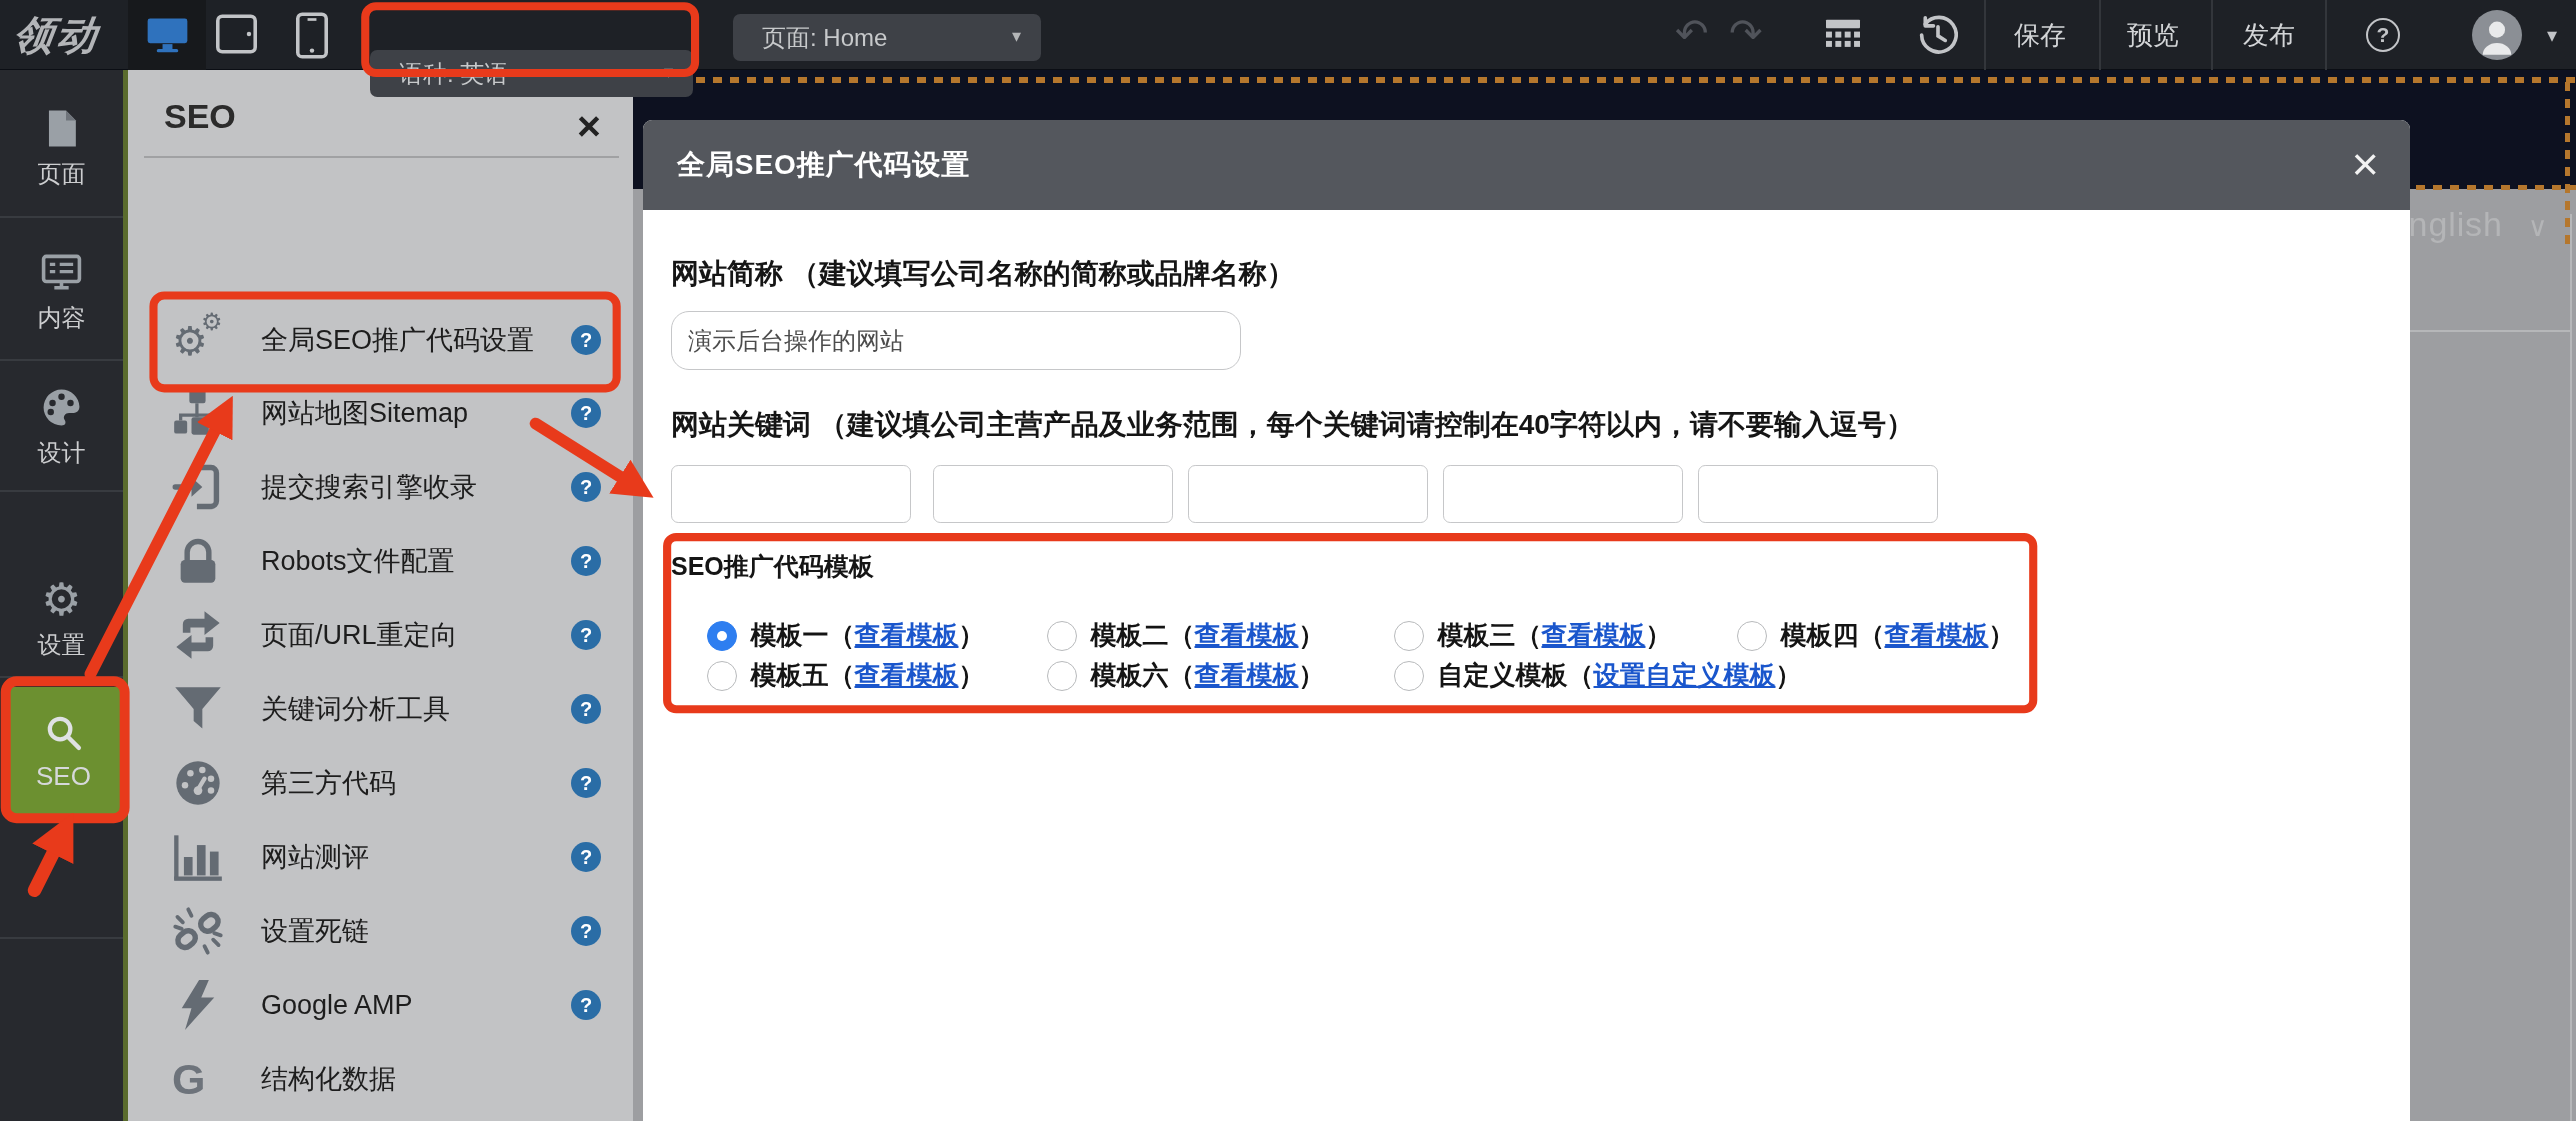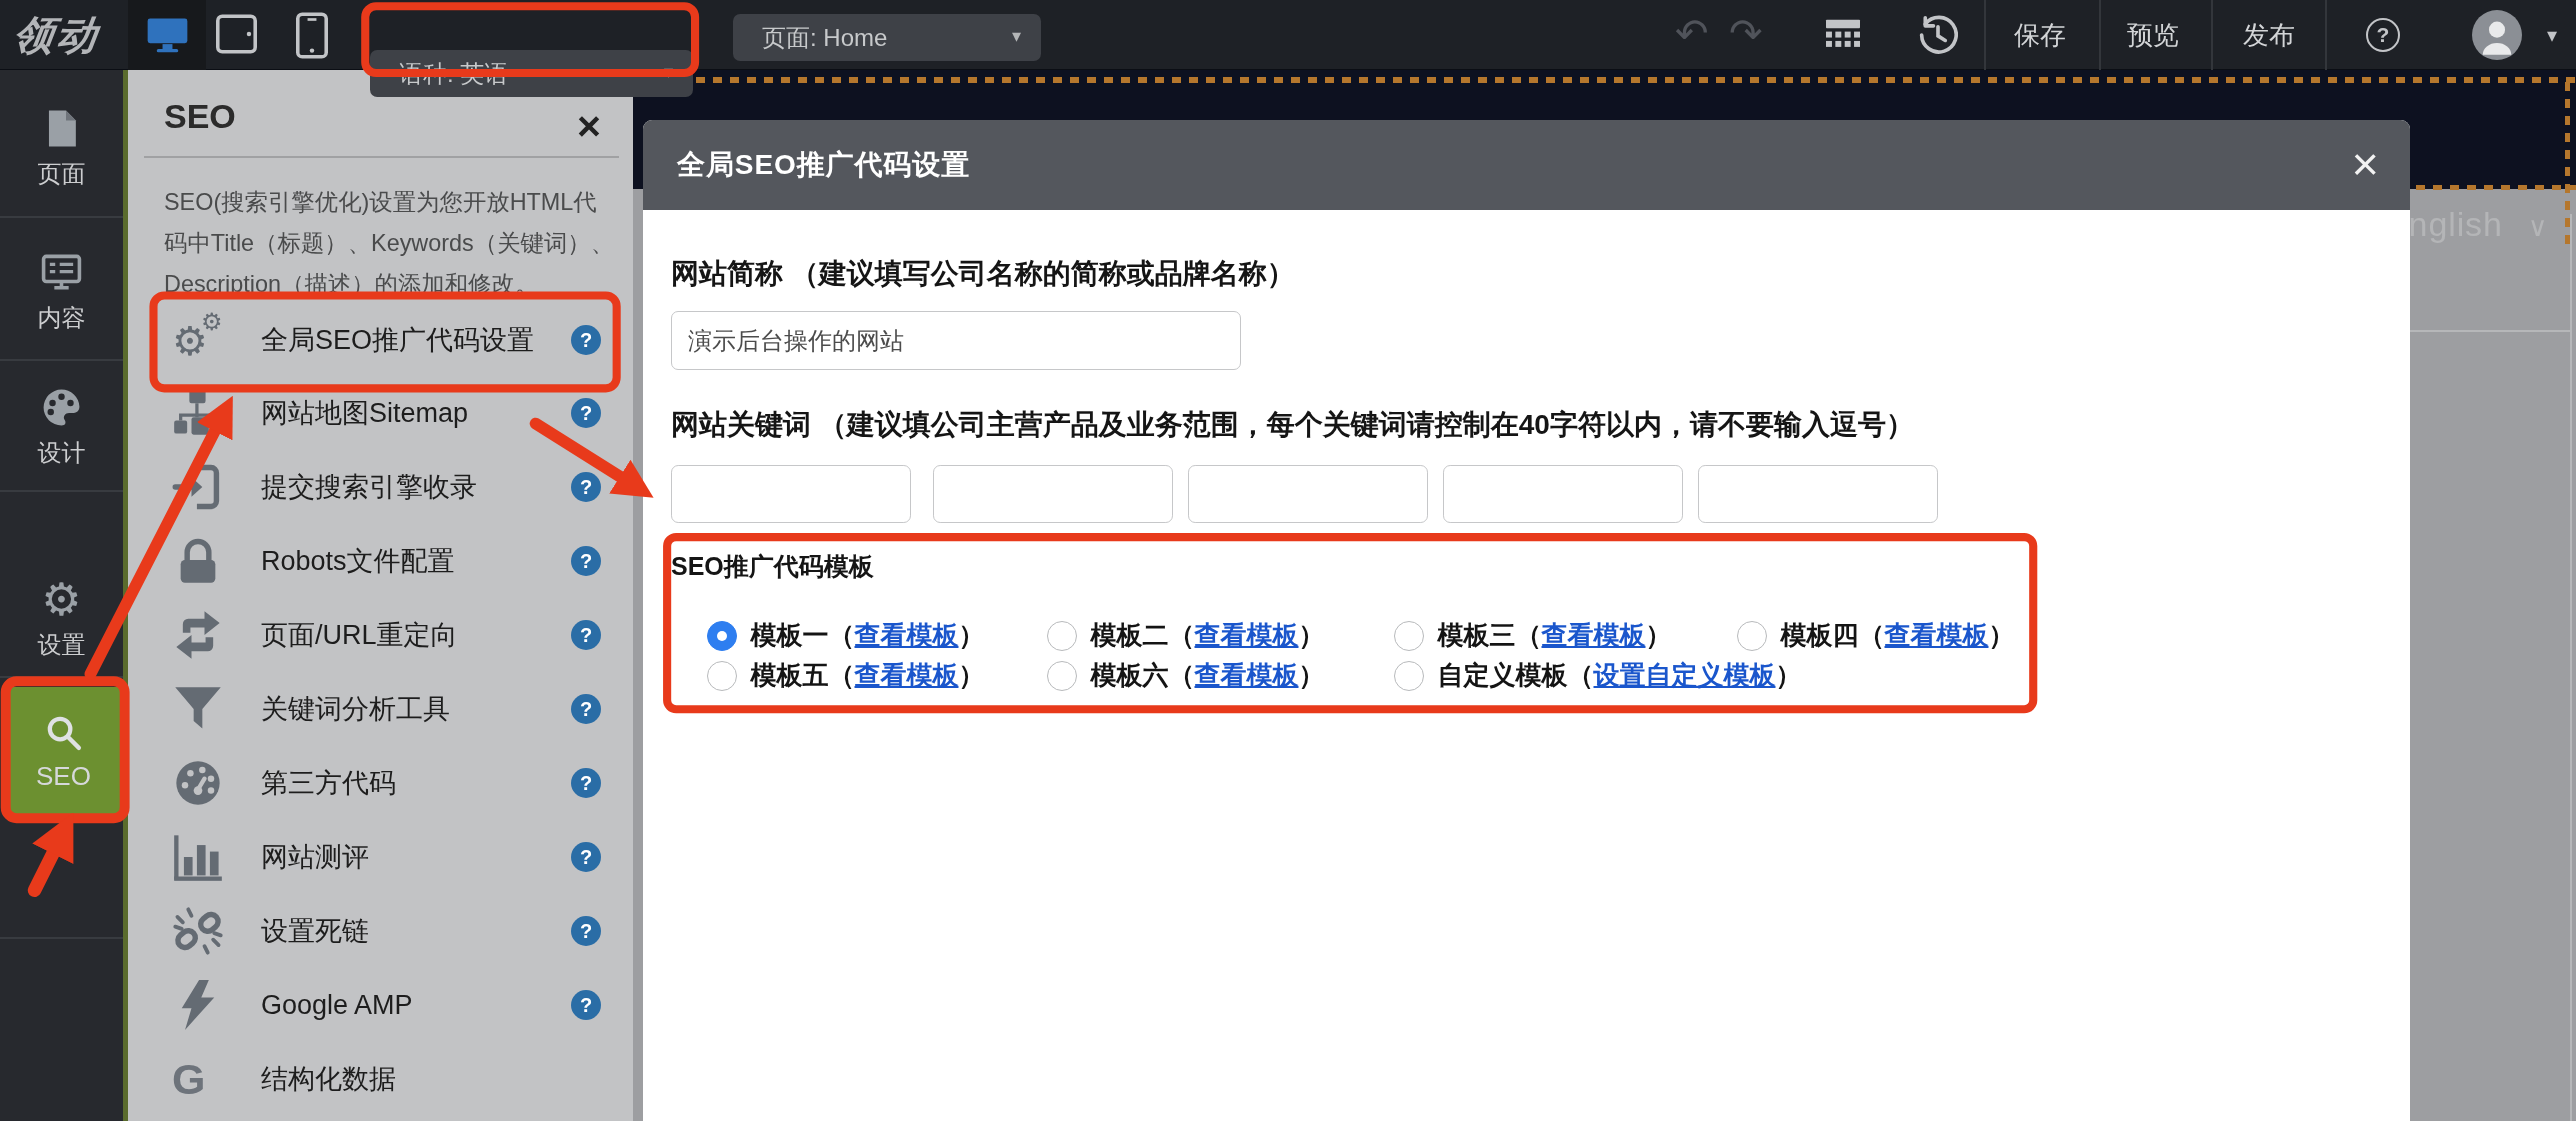--- a/index.html
+++ b/index.html
@@ -28,21 +28,21 @@
   .modal-header { position:absolute; left:0; right:0; top:0; height:90px; background:#54575d;
     border-radius:9px 9px 0 0; }
   .modal-title { position:absolute; left:34px; top:0; line-height:90px; color:#ffffff;
     font-size:28px; font-weight:700; letter-spacing:0.9px; }
   .modal-close { position:absolute; right:31px; top:0; line-height:87px; color:#f2f2f2;
     font-size:47px; font-weight:400; cursor:pointer; }
   .form-label { position:absolute; left:28px; color:#151515; font-size:28px; font-weight:700; white-space:nowrap; }
   .lbl-sitename { top:135px; }
   .lbl-keywords { top:286px; }
   .site-input { position:absolute; left:28px; top:191px; width:570px; height:59px;
-    border:1.8px solid #c6c7c9; border-radius:7px; background:#fff; font-family:"Liberation Sans",sans-serif;
+    border:1.8px solid #c6c7c9; border-radius:18px; background:#fff; font-family:"Liberation Sans",sans-serif;
     font-size:24px; color:#4c4c4c; padding:0 16px; outline:none; }
   .kw-input { position:absolute; top:345px; width:240px; height:58px;
     border:1.8px solid #c6c7c9; border-radius:7.2px; background:#fff; outline:none;
     font-family:"Liberation Sans",sans-serif; font-size:23.4px; color:#4c4c4c; padding:0 12.6px; }
   .kw0{left:28px}.kw1{left:290px}.kw2{left:545px}.kw3{left:800px}.kw4{left:1055px}
   .tpl-label { position:absolute; left:28px; top:430px; color:#151515; font-size:25px; font-weight:700; }
   .opt-cell { position:absolute; height:41px; display:flex; align-items:center; white-space:nowrap; }
   .r1{top:495px}.r2{top:535px}
   .c0,.c4{left:64px}.c1,.c5{left:404px}.c2,.c6{left:751px}.c3{left:1094px}
   .radio { width:30px; height:30px; border-radius:50%; background:#ffffff; border:1.8px solid #b8babc;
@@ -182,21 +182,20 @@
     <div class="opt-cell r2 c6">
       <span class="radio"></span>
       <span class="opt-text"><span>自定义模板（</span><a class="lnk">设置自定义模板</a><span>）</span></span>
     </div>
   </div>
 
   <div class="panel">
     <div class="panel-title">SEO</div>
     <div class="panel-close">×</div>
     <div class="panel-divider"></div>
-    <div class="panel-desc">SEO(搜索引擎优化)设置为您开放HTML代码中Title（标题）、Keywords（关键词）、Description（描述）的添加和修改。</div>
 
     <div class="prow p0">
       <span class="picon">
           <span class="gear-big">⚙</span>
           <span class="gear-small">⚙</span>
         </span>
       <span class="plabel">全局SEO推广代码设置</span>
       <span class="phelp">?</span>
     </div>
     <div class="prow p1">

